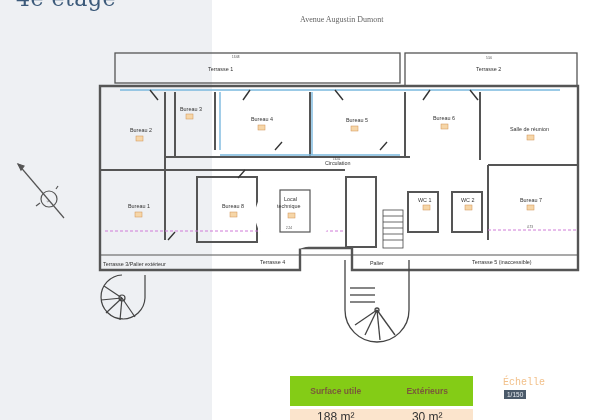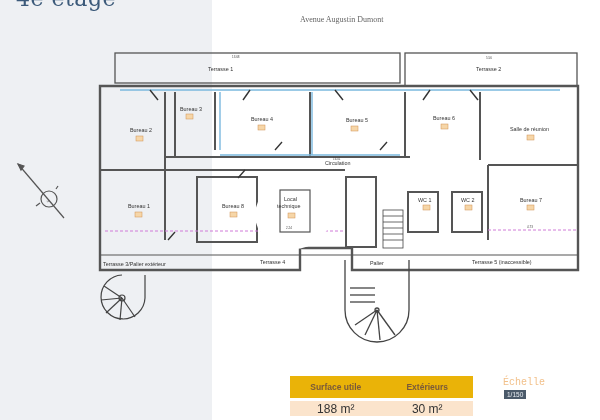--- a/index.html
+++ b/index.html
@@ -4,21 +4,21 @@
 <style>
   html,body{margin:0;padding:0;}
   body{width:600px;height:420px;position:relative;overflow:hidden;background:#ffffff;font-family:"Liberation Sans",sans-serif;}
   .leftpanel{position:absolute;left:0;top:0;width:212px;height:420px;background:#eef0f3;}
   .title{position:absolute;left:16px;top:-14px;font-family:"DejaVu Serif",serif;font-size:22px;color:#3c5a7a;letter-spacing:0.5px;}
   .street{position:absolute;left:300px;top:15px;font-family:"Liberation Serif",serif;font-size:8px;color:#666;}
   svg.plan{position:absolute;left:0;top:0;}
   .room-label{font-family:"Liberation Sans",sans-serif;font-size:5.4px;fill:#333;}
   .dim{font-family:"Liberation Sans",sans-serif;font-size:3px;fill:#444;}
   .table{position:absolute;left:290px;top:376px;width:183px;}
-  .thead{display:flex;background:#eab308;height:22px;align-items:center;}
+  .thead{display:flex;background:#84cc16;height:30px;align-items:center;}
   .thead div{flex:1;text-align:center;font-size:8.5px;font-weight:bold;color:#7a5a3a;}
   .trow{display:flex;background:#fbe4cc;height:15px;align-items:center;margin-top:3px;}
   .trow div{flex:1;text-align:center;font-size:12px;color:#333;}
   .echelle{position:absolute;left:503px;top:377px;font-family:Liberation Mono, monospace;font-size:10px;color:#f2c08a;}
   .scale{position:absolute;left:504px;top:390px;background:#4b5a6a;color:#e8edf2;font-size:6.5px;padding:1px 3px;}
 </style>
 </head>
 <body>
 
 <div class="leftpanel"></div>

